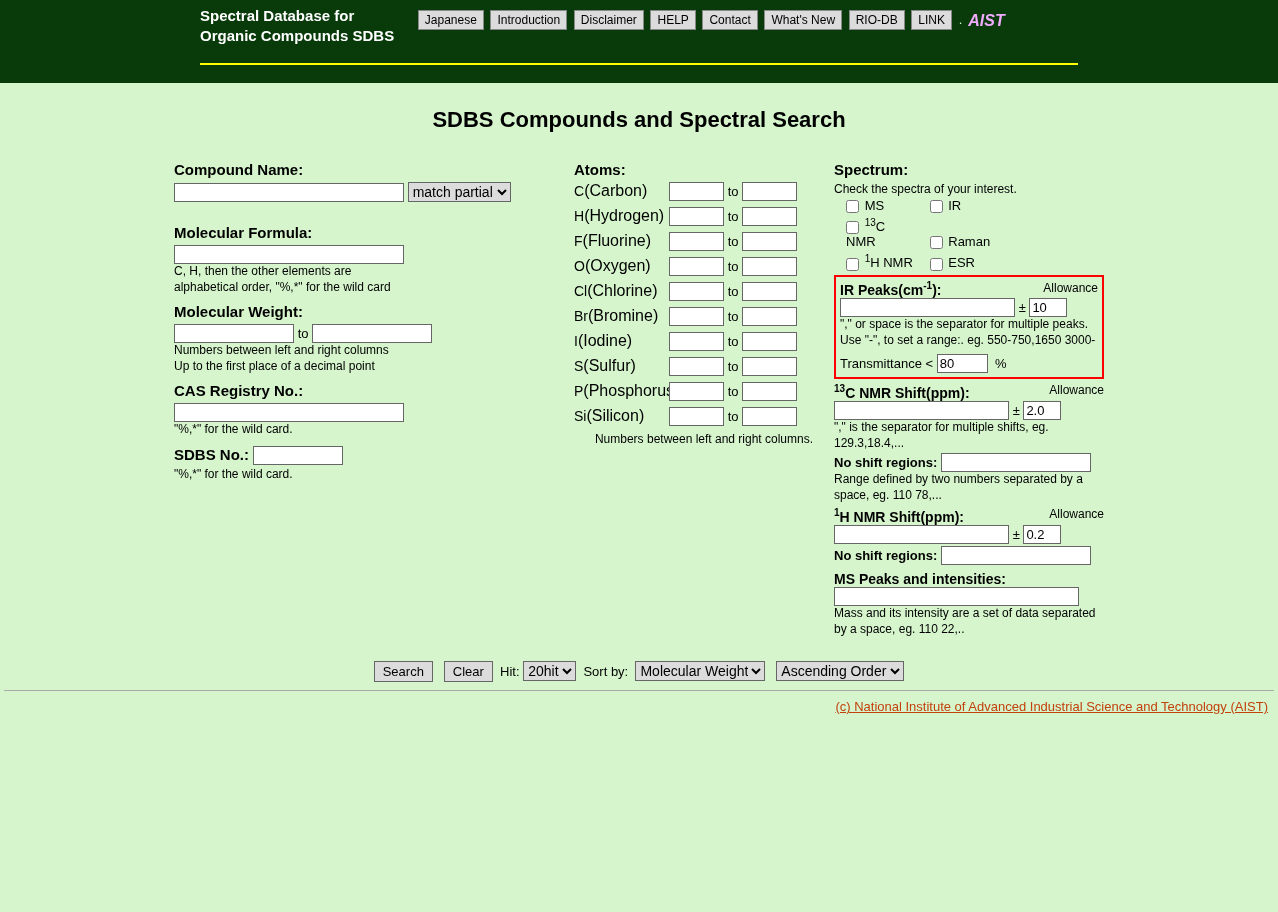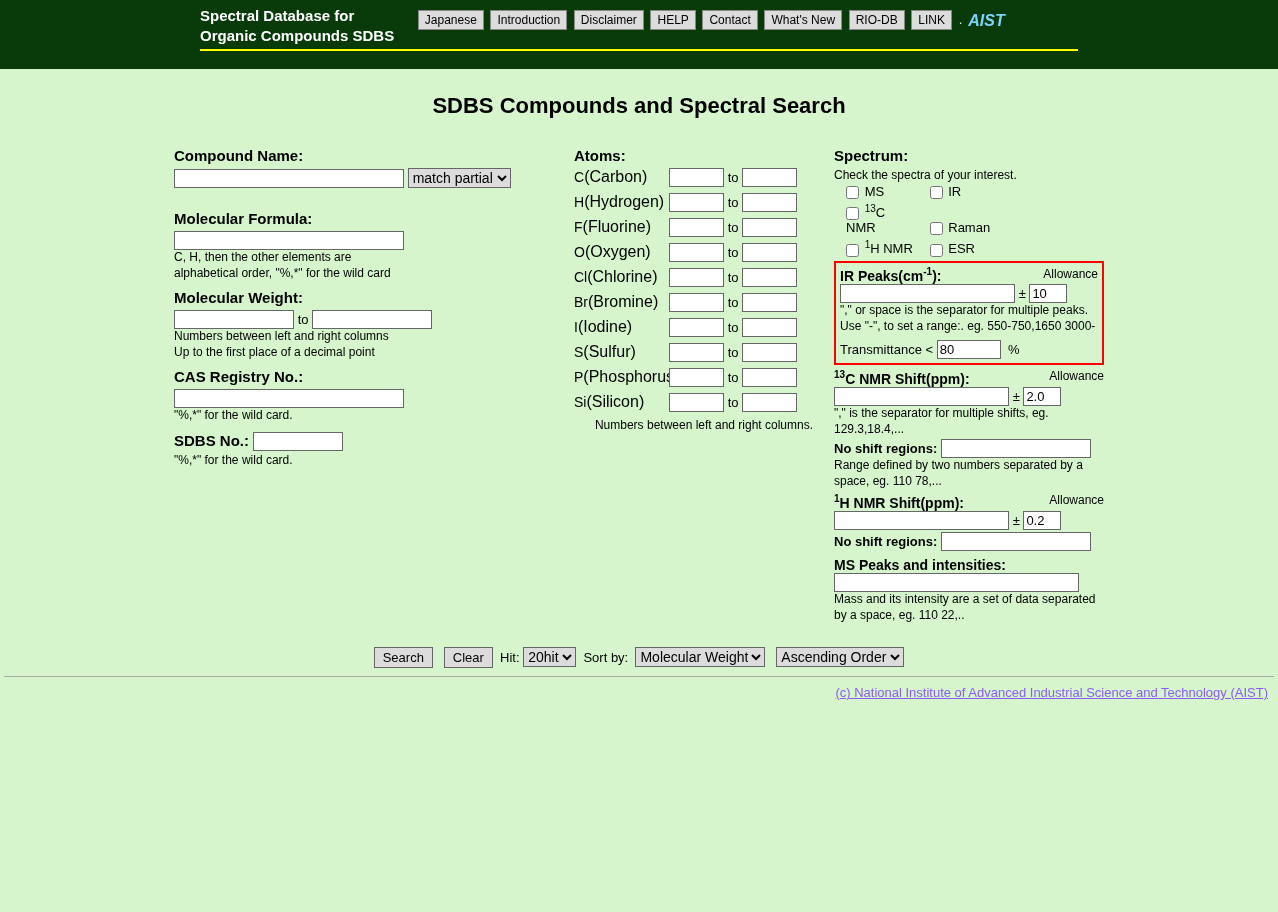--- a/index.html
+++ b/index.html
@@ -10,21 +10,21 @@
   background: #d6f5cd;
   color: #000;
 }
 .header {
   background: #083a0a;
   color: #fff;
   padding: 6px 0 0 0;
 }
 .header-inner {
   margin-left: 200px;
-  padding-bottom: 4px;
+  padding-bottom: 18px;
 }
 .header-title {
   display: inline-block;
   vertical-align: top;
   font-weight: bold;
   font-size: 15px;
   line-height: 1.3;
   margin-right: 20px;
 }
 .nav-buttons {
@@ -37,21 +37,21 @@
   border: 1px solid #888;
   padding: 2px 6px;
   margin-right: 3px;
   font-size: 12px;
   color: #000;
   cursor: pointer;
   display: inline-block;
 }
 .aist-logo {
   display: inline-block;
-  color: #7dd3fc;
+  color: #f0abfc;
   font-style: italic;
   font-weight: bold;
   font-size: 16px;
   margin-left: 6px;
   vertical-align: middle;
   text-align: right;
 }
 .yellow-line {
   height: 2px;
   background: #ffff00;
@@ -148,21 +148,21 @@
 hr {
   border: none;
   border-top: 1px solid #aaa;
   margin: 8px 4px;
 }
 .copyright {
   text-align: right;
   padding-right: 10px;
   font-size: 13px;
 }
-.copyright a { color: #8b5cf6; }
+.copyright a { color: #c2410c; }
 sup { font-size: 10px; }
 </style>
 </head>
 <body>
 
 <div class="header">
   <div class="header-inner">
     <div class="header-title">
       <span>Spectral Database for</span><br>
       <span>Organic Compounds SDBS</span>
@@ -258,21 +258,21 @@
       <span><span>IR Peaks(cm</span><sup>-1</sup><span>):</span></span>
       <span class="allowance">Allowance</span>
     </div>
     <input type="text" style="width: 175px;">
     <span>±</span>
     <input type="text" style="width: 38px;" value="10">
     <div class="hint">"," or space is the separator for multiple peaks.</div>
     <div class="hint">Use "-", to set a range:. eg. 550-750,1650 3000-</div>
     <div style="margin-top:6px">
       <span>Transmittance &lt;</span>
-      <input type="text" style="width: 64px;" value="80">
+      <input type="text" style="width: 51px;" value="80">
       &nbsp;<span>%</span>
     </div>
   </div>
 
   <div class="section-head" style="margin-top:4px">
     <sup>13</sup><span>C NMR Shift(ppm):</span>
     <span class="allowance">Allowance</span>
   </div>
   <input type="text" style="width: 175px;">
   <span>±</span>

